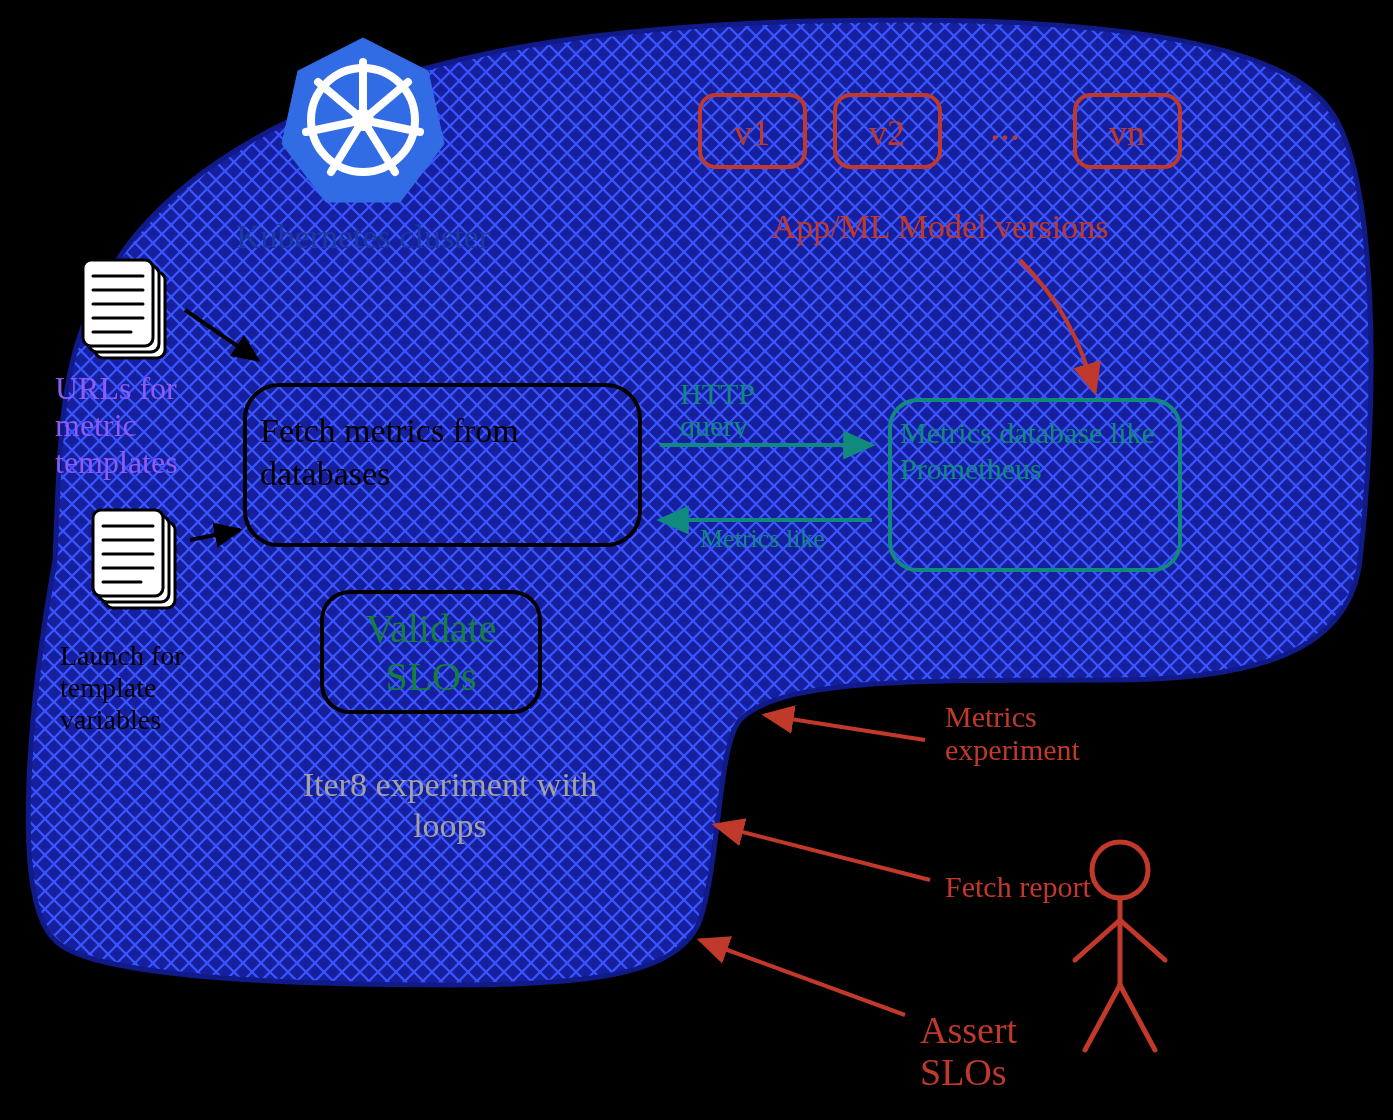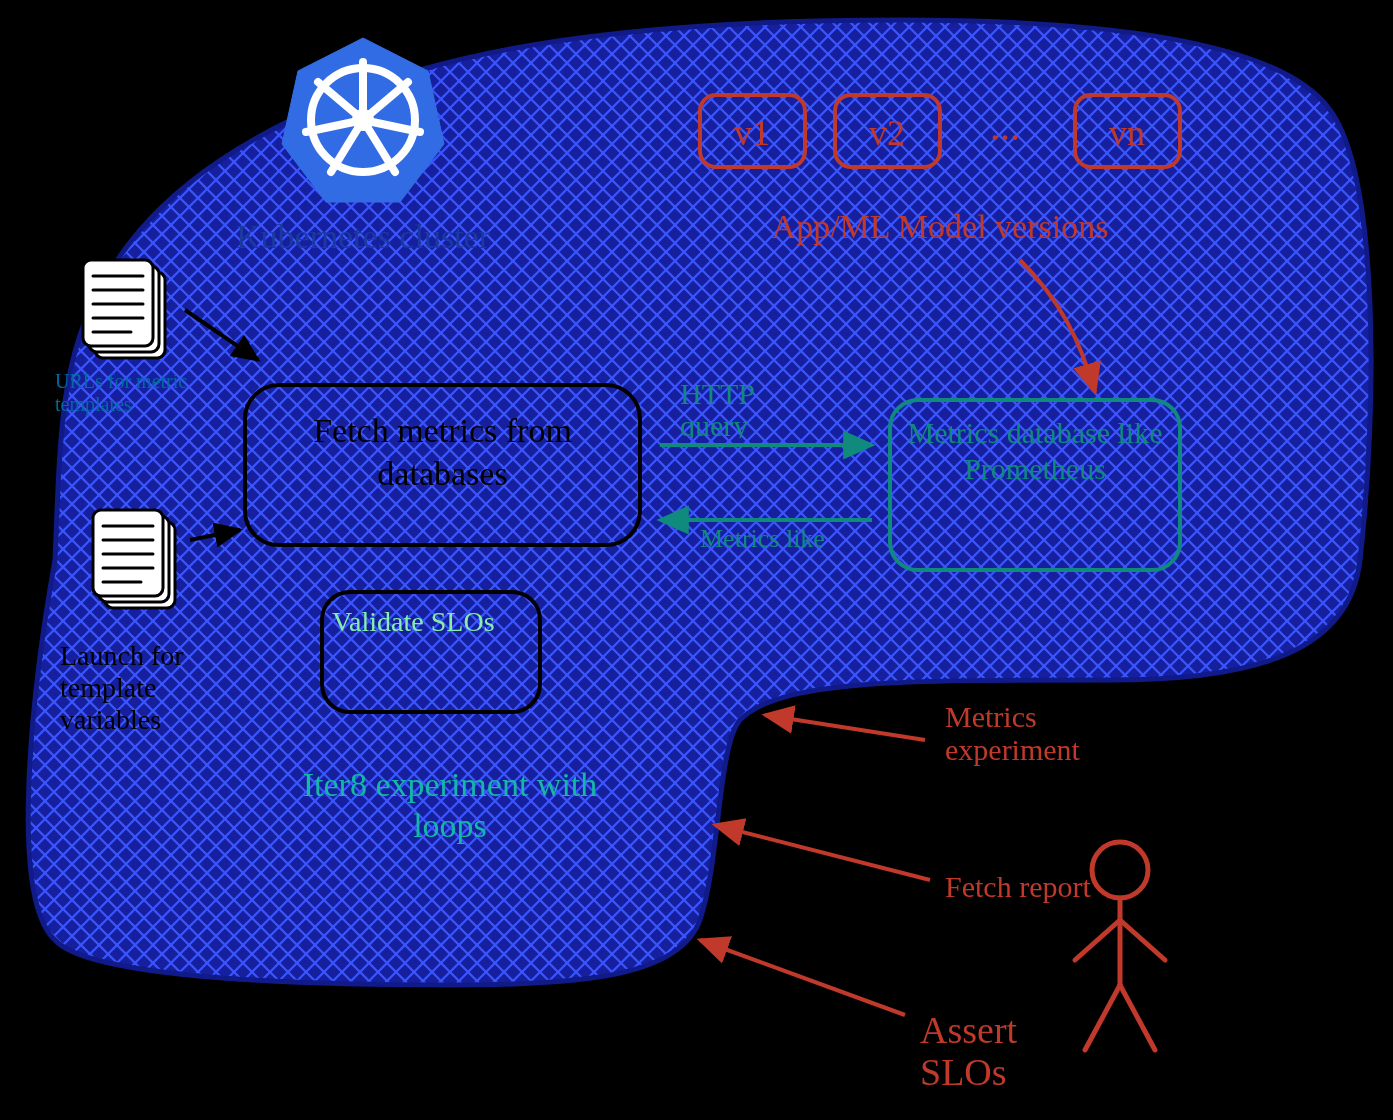--- a/index.html
+++ b/index.html
@@ -78,45 +78,45 @@
     <g stroke="#000" stroke-width="3" stroke-linecap="round">
       <line x1="8" y1="16" x2="58" y2="16"></line>
         <line x1="8" y1="30" x2="58" y2="30"></line>
       <line x1="8" y1="44" x2="58" y2="44"></line>
         <line x1="8" y1="58" x2="58" y2="58"></line>
       <line x1="8" y1="72" x2="46" y2="72"></line>
     </g>
   </g>
 
   <foreignObject x="55" y="370" width="160" height="110">
-    <div xmlns="http://www.w3.org/1999/xhtml" class="hand" style="font-size:20px;color:#0369a1;line-height:1.15">URLs for metric templates</div>
+    <div xmlns="http://www.w3.org/1999/xhtml" class="hand" style="font-size:32px;color:#8b5cf6;line-height:1.15">URLs for metric templates</div>
   </foreignObject>
   <foreignObject x="60" y="640" width="170" height="120">
     <div xmlns="http://www.w3.org/1999/xhtml" class="hand" style="font-size:28px;color:#000;line-height:1.15">Launch for template variables</div>
   </foreignObject>
 
   <path d="M185 310 L258 360" stroke="#000" stroke-width="4" fill="none" marker-end="url(#arr-black)"></path>
   <path d="M190 540 L240 530" stroke="#000" stroke-width="4" fill="none" marker-end="url(#arr-black)"></path>
 
   <g>
     <rect x="245" y="385" width="395" height="160" rx="34" fill="none" stroke="#000" stroke-width="4"></rect>
   </g>
   <foreignObject x="260" y="410" width="365" height="120">
-    <div xmlns="http://www.w3.org/1999/xhtml" class="hand" style="font-size:34px;color:#000;text-align:center;line-height:1.25">Fetch metrics from databases</div>
+    <div xmlns="http://www.w3.org/1999/xhtml" class="hand" style="font-size:34px;color:#000;line-height:1.25">Fetch metrics from databases</div>
   </foreignObject>
 
   <g>
     <rect x="322" y="592" width="218" height="120" rx="28" fill="none" stroke="#000" stroke-width="4"></rect>
   </g>
   <foreignObject x="332" y="605" width="198" height="100">
-    <div xmlns="http://www.w3.org/1999/xhtml" class="hand" style="font-size:28px;color:#86efac;line-height:1.2">Validate SLOs</div>
+    <div xmlns="http://www.w3.org/1999/xhtml" class="hand" style="font-size:40px;color:#15803d;text-align:center;line-height:1.2">Validate SLOs</div>
   </foreignObject>
 
   <foreignObject x="285" y="765" width="330" height="100">
-    <div xmlns="http://www.w3.org/1999/xhtml" class="hand" style="font-size:34px;color:#14b8a6;text-align:center;line-height:1.2">Iter8 experiment with loops</div>
+    <div xmlns="http://www.w3.org/1999/xhtml" class="hand" style="font-size:34px;color:#a3a3a3;text-align:center;line-height:1.2">Iter8 experiment with loops</div>
   </foreignObject>
 
   <g>
     <rect x="700" y="95" width="105" height="72" rx="16" fill="none" stroke="#c0392b" stroke-width="4"></rect>
     <text x="752" y="145" text-anchor="middle" font-size="36" class="hand" fill="#c0392b">v1</text>
   </g>
   <g>
     <rect x="835" y="95" width="105" height="72" rx="16" fill="none" stroke="#c0392b" stroke-width="4"></rect>
     <text x="887" y="145" text-anchor="middle" font-size="36" class="hand" fill="#c0392b">v2</text>
   </g>
@@ -126,21 +126,21 @@
     <text x="1127" y="145" text-anchor="middle" font-size="36" class="hand" fill="#c0392b">vn</text>
   </g>
   <text x="940" y="238" text-anchor="middle" font-size="34" class="hand" fill="#c0392b">App/ML Model versions</text>
 
   <path d="M1020 260 C 1060 300 1080 340 1095 392" stroke="#c0392b" stroke-width="4" fill="none" marker-end="url(#arr-red)"></path>
 
   <g>
     <rect x="890" y="400" width="290" height="170" rx="28" fill="none" stroke="#0f8a7d" stroke-width="4"></rect>
   </g>
   <foreignObject x="900" y="415" width="270" height="150">
-    <div xmlns="http://www.w3.org/1999/xhtml" class="hand" style="font-size:30px;color:#0f8a7d;text-align:center;line-height:1.2">Metrics database like Prometheus</div>
+    <div xmlns="http://www.w3.org/1999/xhtml" class="hand" style="font-size:30px;color:#0f8a7d;line-height:1.2">Metrics database like Prometheus</div>
   </foreignObject>
 
   <path d="M660 445 L872 445" stroke="#0f8a7d" stroke-width="4" fill="none" marker-end="url(#arr-teal)"></path>
   <path d="M872 520 L660 520" stroke="#0f8a7d" stroke-width="4" fill="none" marker-end="url(#arr-teal)"></path>
   <foreignObject x="680" y="378" width="130" height="60">
     <div xmlns="http://www.w3.org/1999/xhtml" class="hand" style="font-size:30px;color:#0f8a7d;line-height:1.05">HTTP query</div>
   </foreignObject>
   <foreignObject x="700" y="525" width="150" height="60">
     <div xmlns="http://www.w3.org/1999/xhtml" class="hand" style="font-size:26px;color:#0f8a7d;line-height:1.05">Metrics like</div>
   </foreignObject>

